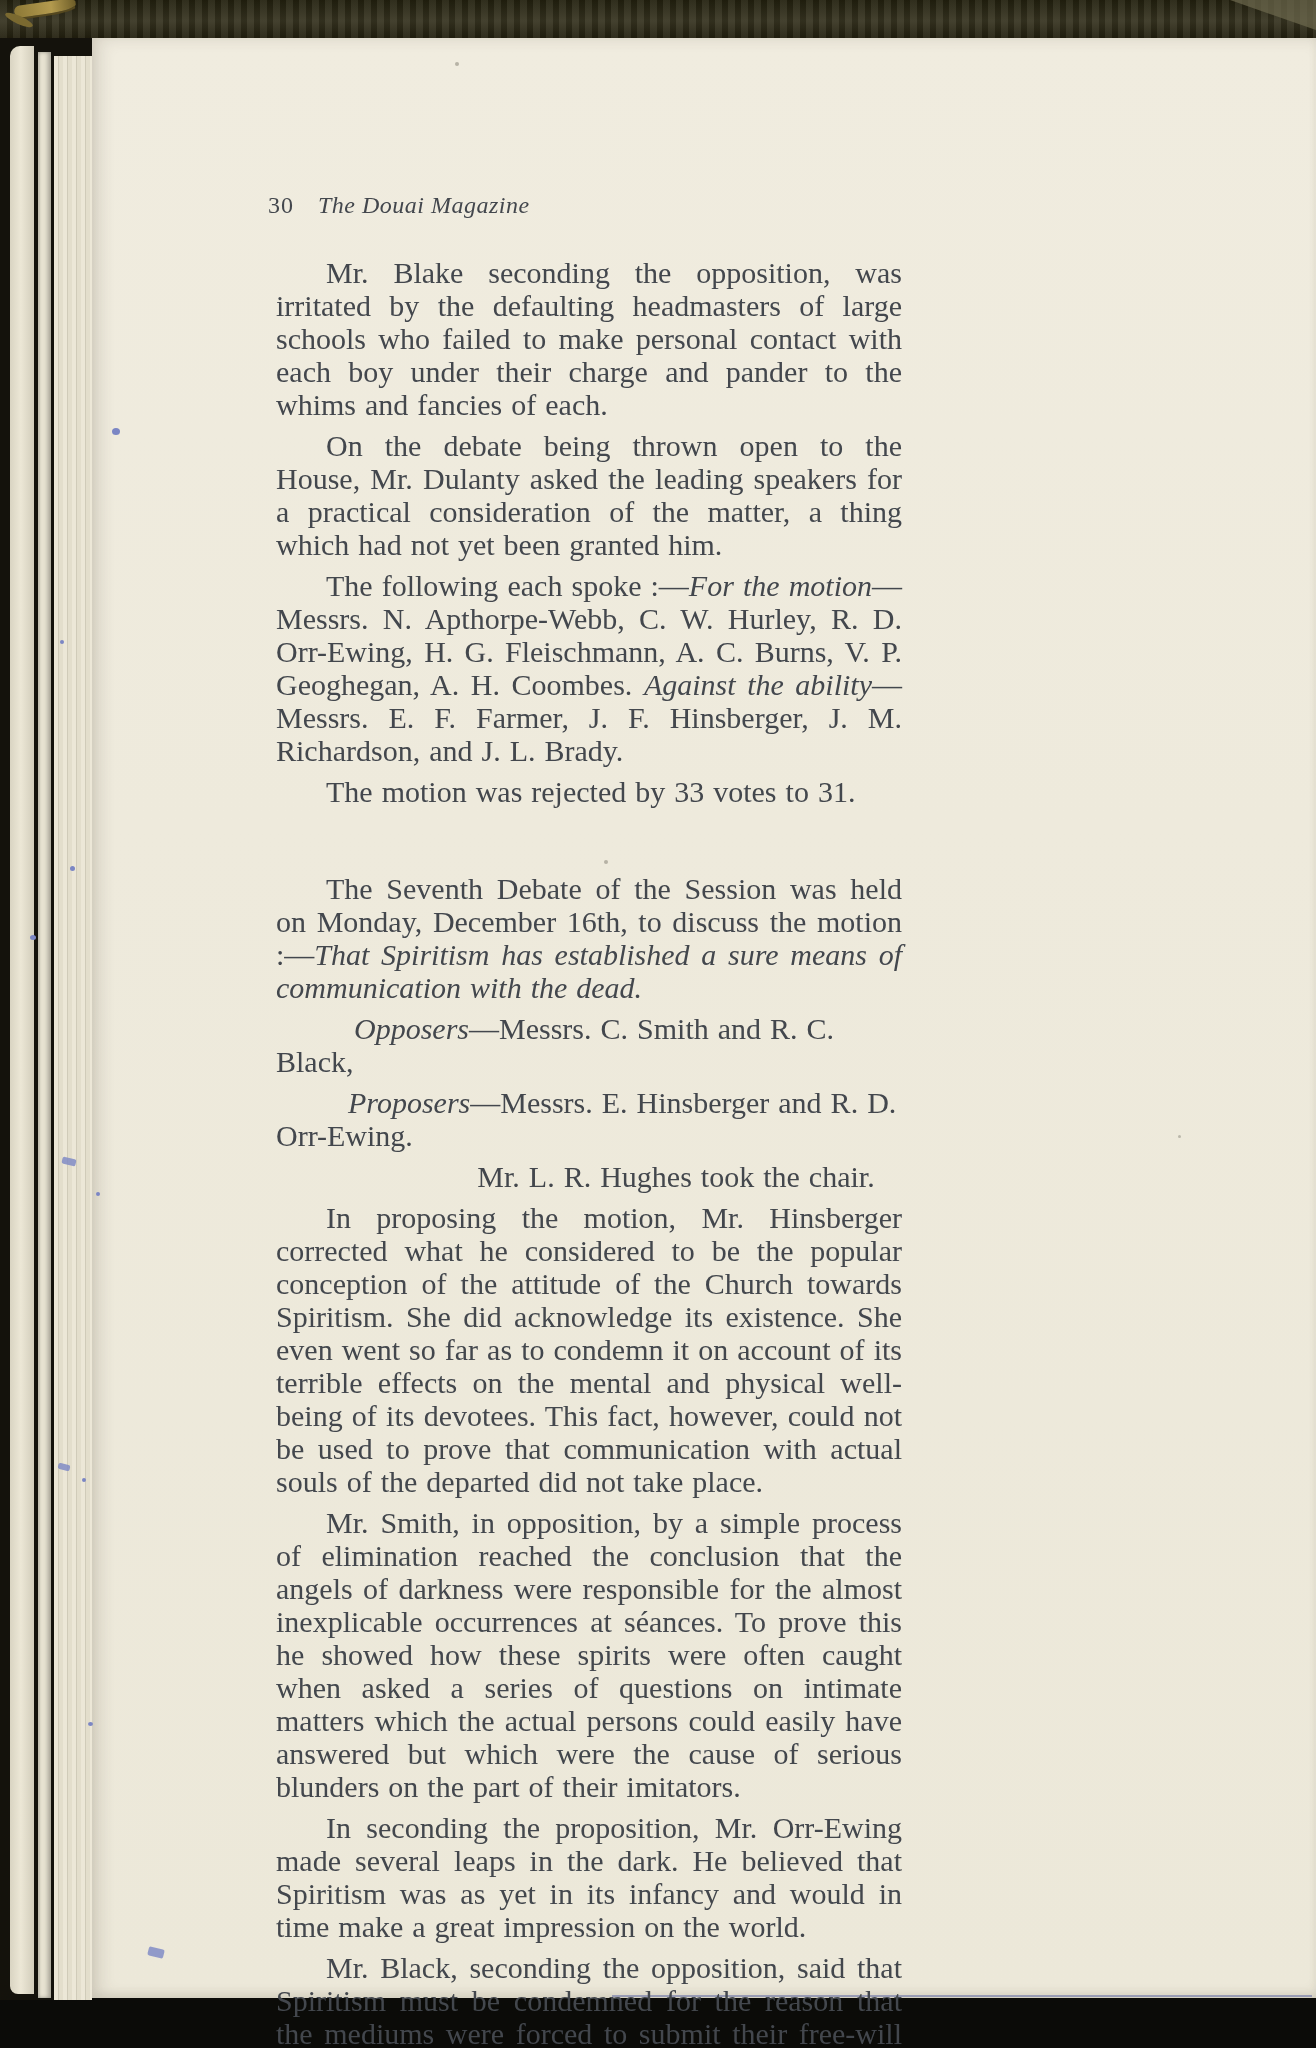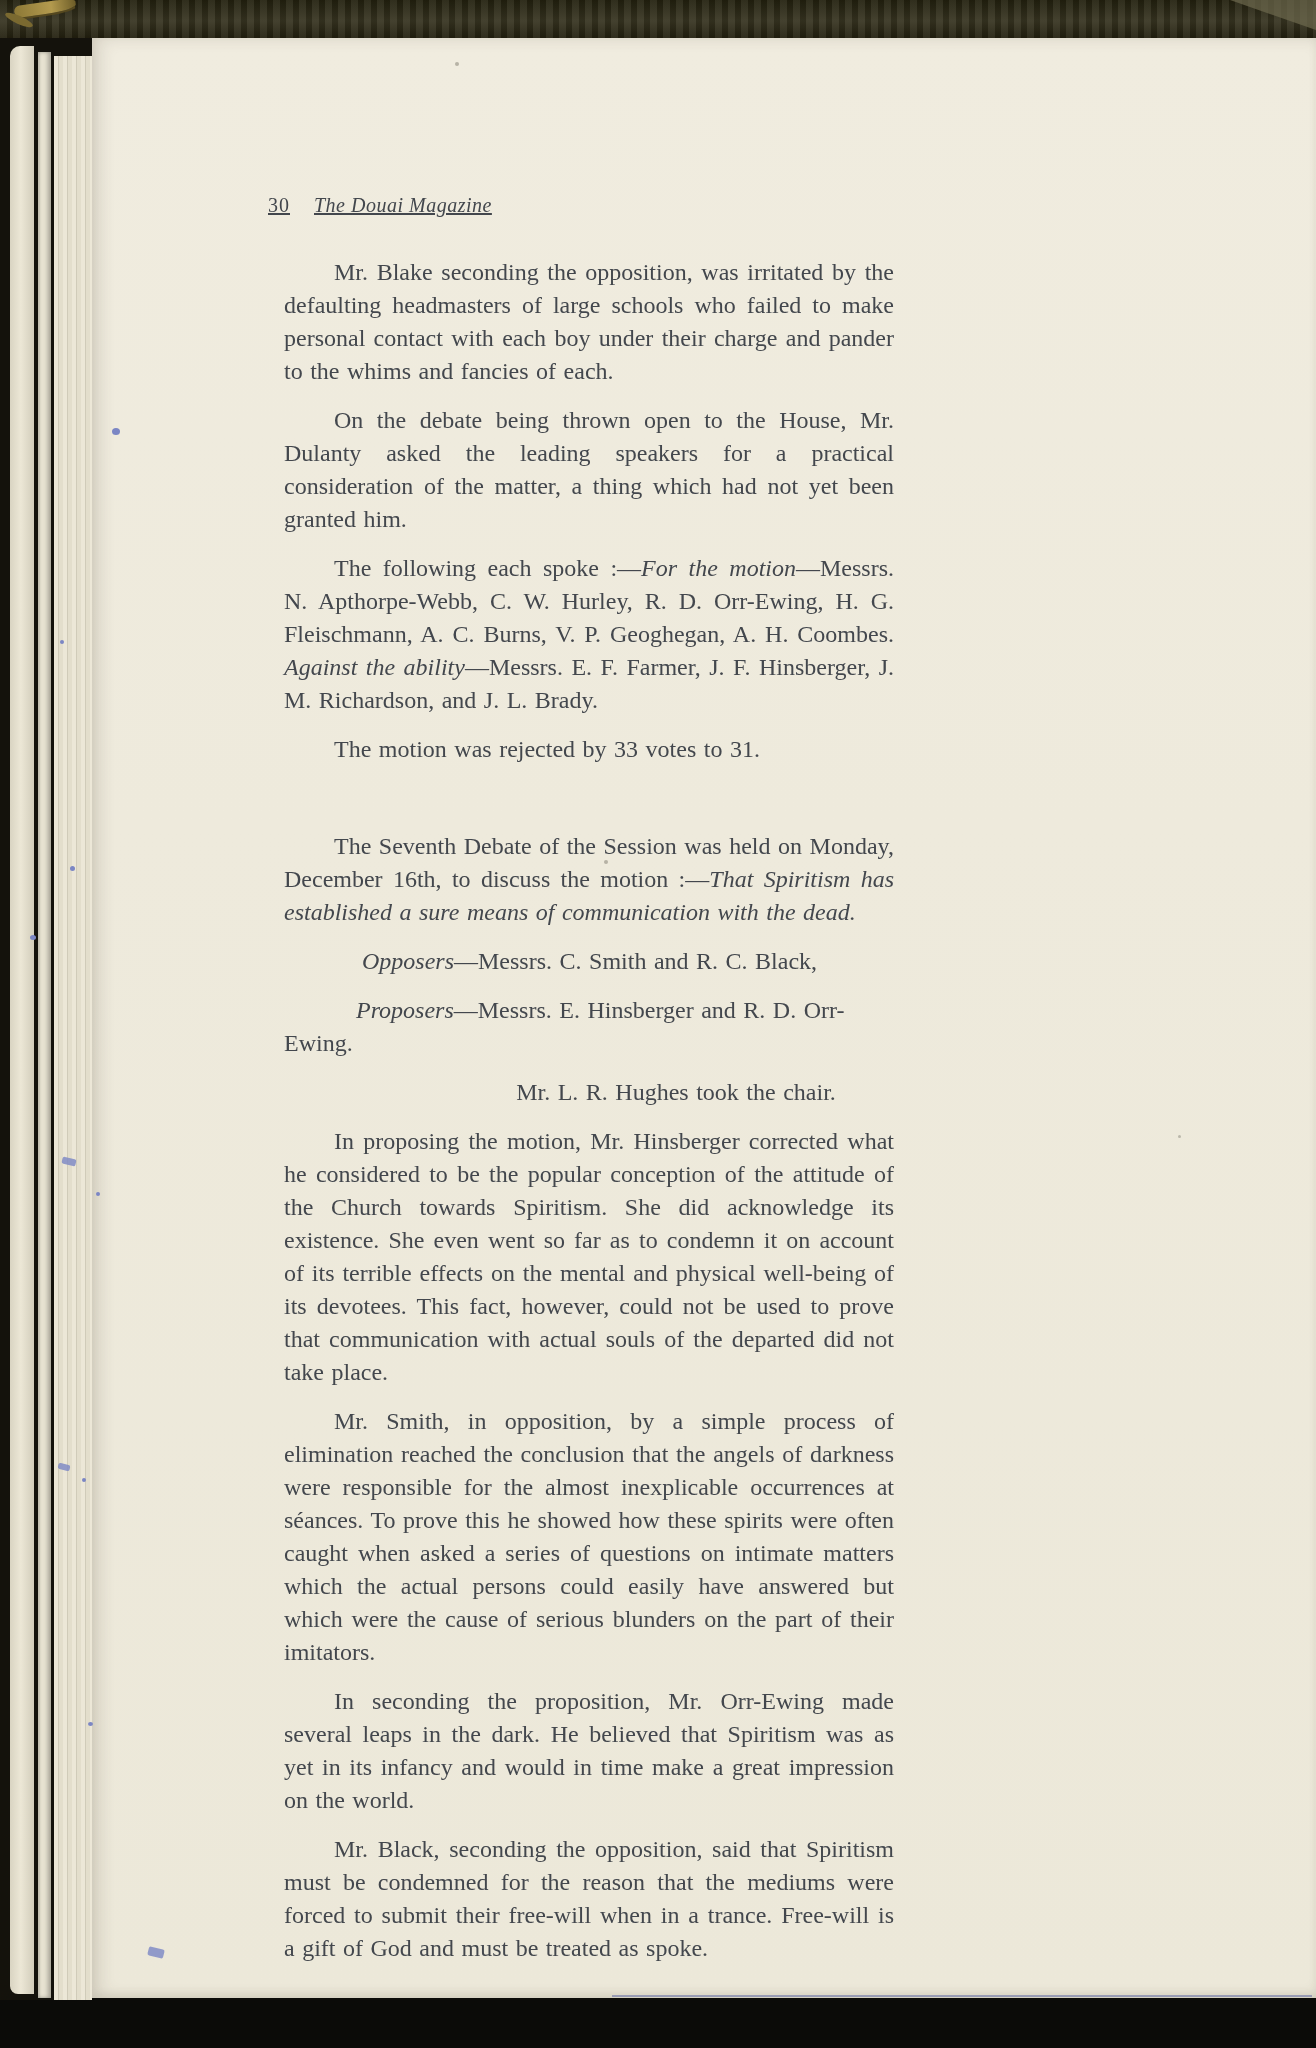--- a/index.html
+++ b/index.html
@@ -60,26 +60,26 @@
   }
   .page-bottom-line{
     position:absolute;left:520px;top:1957px;width:700px;height:2px;
     background:#4a55a0;opacity:.45;
   }
   .content{
     position:absolute;left:176px;top:150px;width:642px;
     color:#43474d;
   }
   .page-header{
-    font-size:20px;line-height:34px;white-space:nowrap;text-decoration:underline;
+    font-size:24px;line-height:34px;white-space:nowrap;
   }
   .pageno{font-style:normal;letter-spacing:1px;}
   .runtitle{font-style:italic;margin-left:24px;letter-spacing:.5px;}
   .bp{
-    margin:16px;font-size:24px;line-height:33px;
+    margin:8px;font-size:30px;line-height:33px;
     text-align:justify;word-spacing:1.5px;
     -webkit-hyphens:none;hyphens:none;
   }
   .first{margin-top:34px;}
   .indent{text-indent:50px;}
   .single{text-align:left;font-family:Liberation Serif, serif;}
   .result{text-indent:50px;}
   .sec2{margin-top:64px;}
   .prop-line{text-indent:72px;}
   .opp-line{text-indent:78px;}

